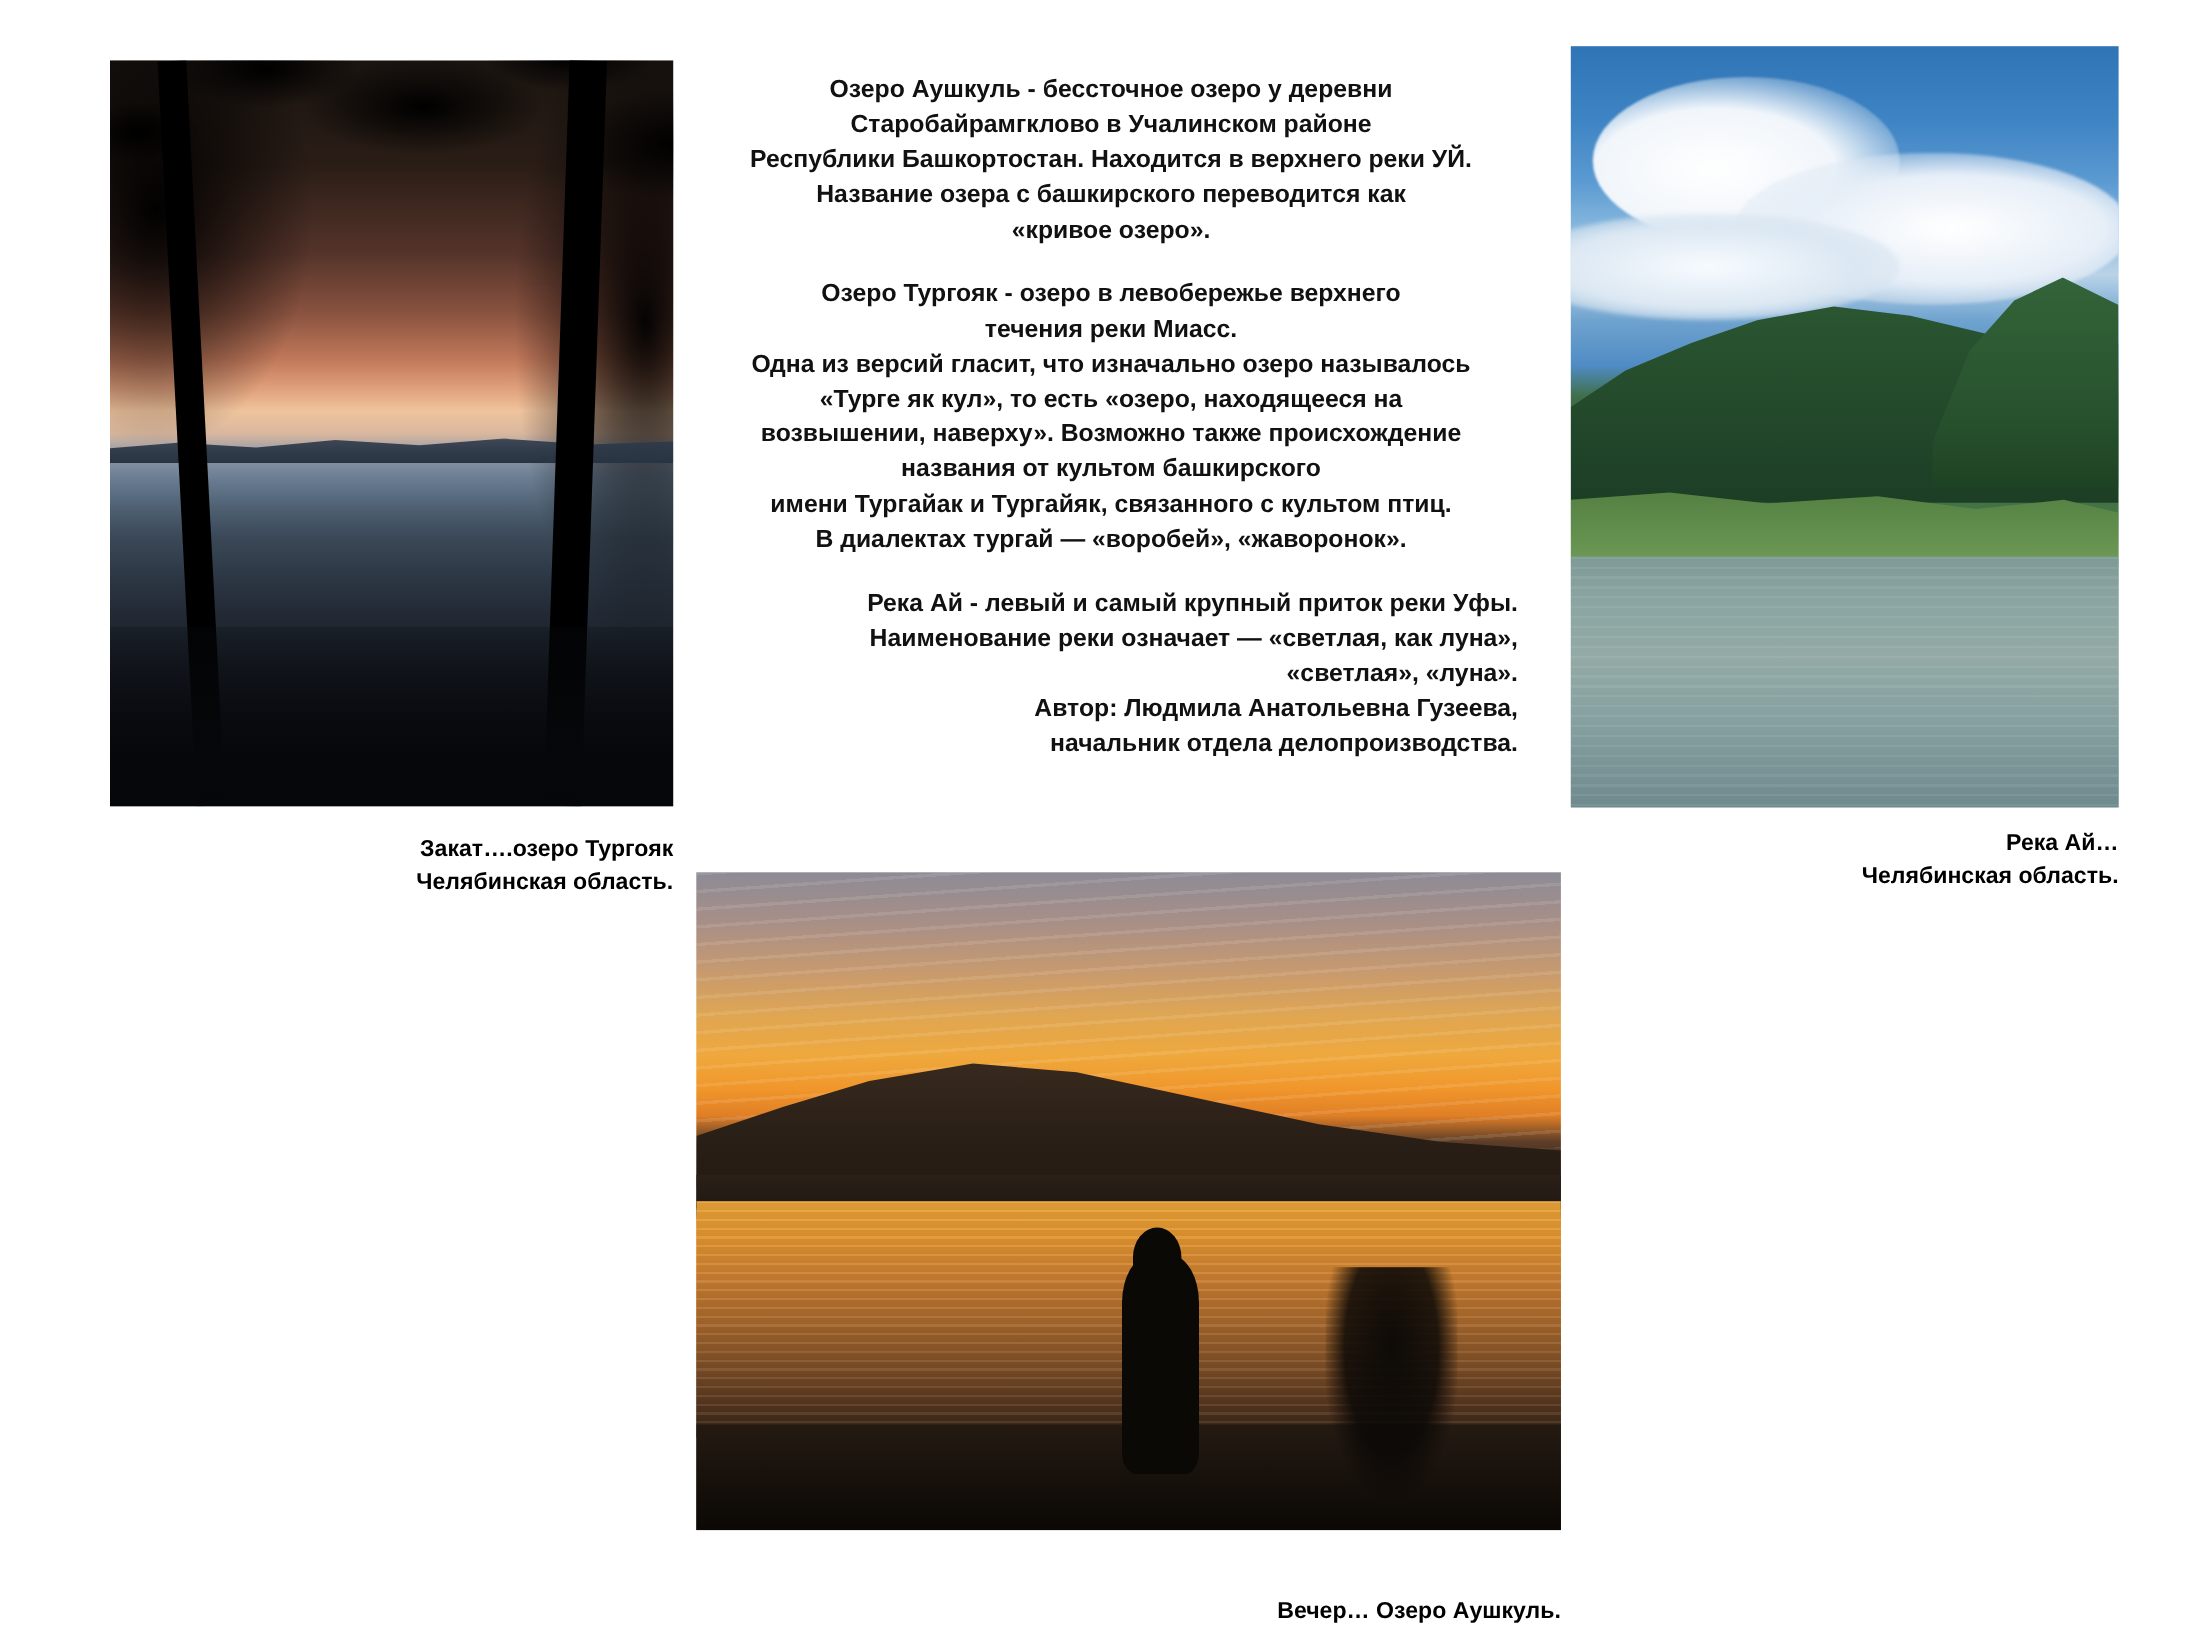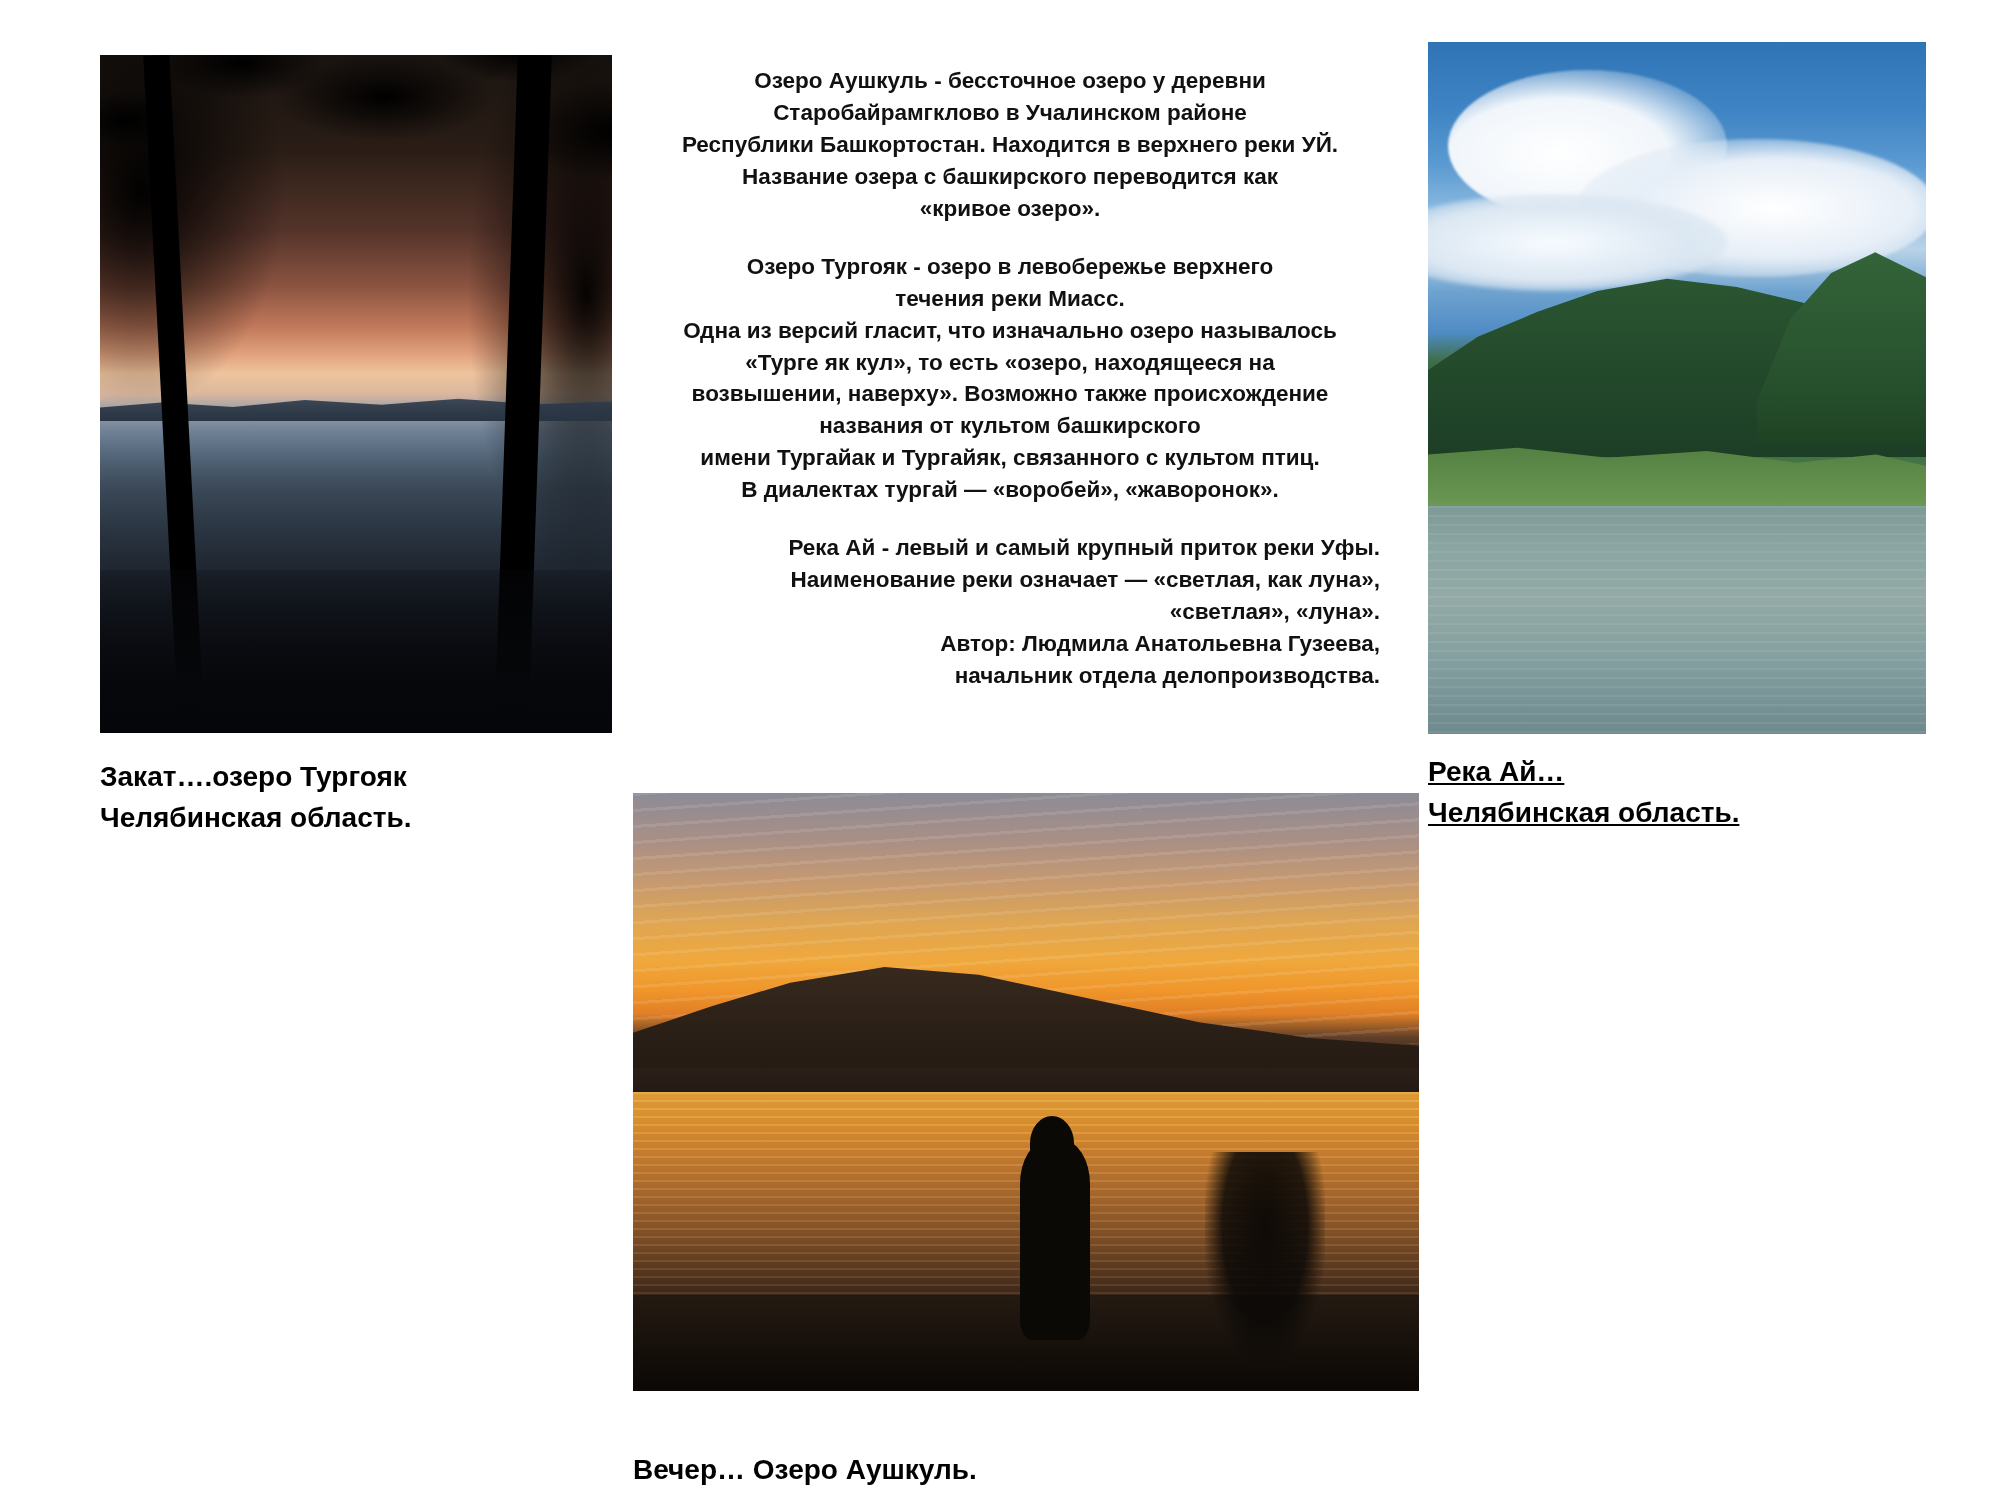--- a/index.html
+++ b/index.html
@@ -41,22 +41,22 @@
   .para p { margin: 0; }
 
   
   .photo {
     position: absolute;
     overflow: hidden;
     background: #222;
   }
   .caption {
     position: absolute;
-    text-align: left;
-    font-size: 28px;
+    text-align: right;
+    font-size: 21px;
     font-weight: bold;
     line-height: 1.45;
     color: #000;
   }
 
   
   #photo-turgoyak {
     left: 100px; top: 55px; width: 512px; height: 678px;
     background:
       
@@ -238,21 +238,21 @@
     background:#0b0906; border-radius:50% 50% 40% 40%;
     transform: translateX(4px);
   }
   #photo-aushkul .tree {
     position:absolute; right:12%; top:60%; width:120px; height:210px;
     background: radial-gradient(ellipse at 50% 35%, rgba(10,8,6,0.97) 0%, rgba(10,8,6,0.85) 50%, rgba(10,8,6,0) 74%);
   }
 
   
   #caption-turgoyak { left: 100px; top: 757px; width: 512px; }
-  #caption-ay       { left: 1428px; top: 752px; width: 498px; text-decoration: underline; }
+  #caption-ay       { left: 1428px; top: 752px; width: 498px; }
   #caption-aushkul  { left: 633px; top: 1410px; width: 786px; margin-top: 40px; }
 </style>
 </head>
 <body>
 
 <div class="slide">
 
   <div class="photo" id="photo-turgoyak">
     <div class="canopy"></div>
     <div class="far-hills"></div>

